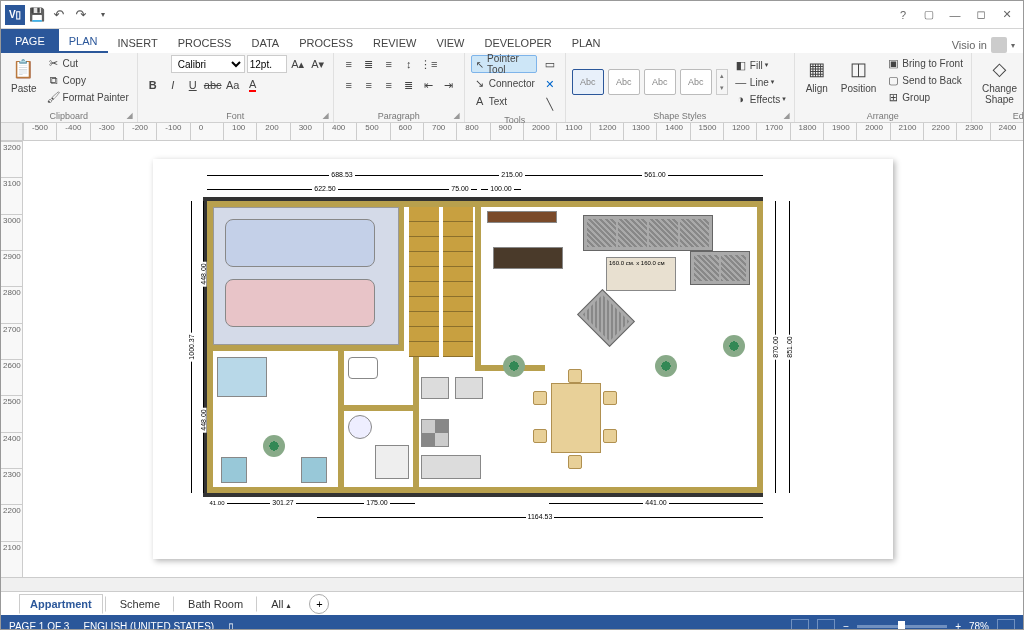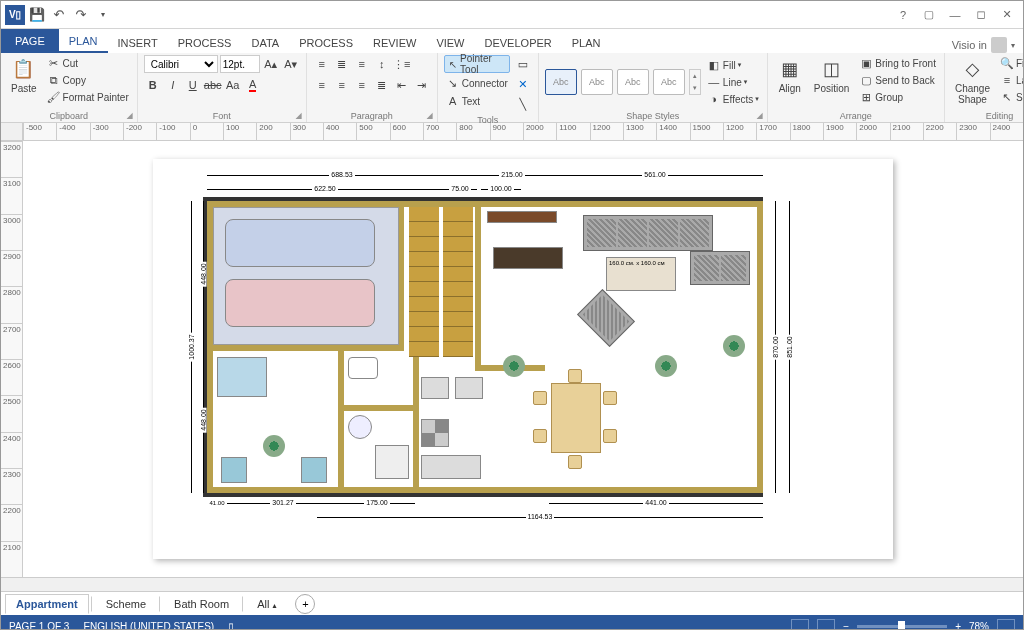--- a/index.html
+++ b/index.html
@@ -40,21 +40,21 @@
 .pointer-active { background: #cde6f7; border: 1px solid #7eb4ea; border-radius: 2px; padding: 0 4px; height: 18px; display: flex; align-items: center; gap: 3px; }
 .stylebox { width: 32px; height: 26px; border: 1px solid #bbb; background: #fff; display: flex; align-items: center; justify-content: center; font-size: 9px; color: #888; border-radius: 2px; }
 .stylebox.sel { border: 1px solid #2b579a; background: #e8f0fa; }
 .gal-arrows { display: flex; flex-direction: column; border: 1px solid #ccc; width: 12px; height: 26px; }
 .gal-arrows span { flex:1; display:flex; align-items:center; justify-content:center; font-size:7px; color:#777; }
 
 
 .ruler-h-wrap { display:flex; }
 .corner { width: 22px; height: 18px; background:#f0f0f0; border-right:1px solid #ccc; border-bottom:1px solid #ccc; }
 .ruler-h { height: 18px; background:#f8f8f8; border-bottom:1px solid #ccc; display:flex; flex:1; font-size:8px; color:#666; overflow:hidden; }
-.ruler-h span { width: 52px; border-left:1px solid #ccc; padding-left:2px; }
+.ruler-h span { width: 52px; border-left:1px solid #ccc; padding-left:8px; }
 .content-row { display:flex; height: 436px; }
 .ruler-v { width:22px; background:#f8f8f8; border-right:1px solid #ccc; display:flex; flex-direction:column; font-size:8px; color:#666; }
 .ruler-v span { height:52px; border-top:1px solid #ccc; padding:1px 0 0 2px; }
 
 
 .canvas { flex:1; background:#fff; position:relative; display:flex; align-items:center; justify-content:center; }
 .page { width: 740px; height: 400px; background:#fff; box-shadow: 2px 2px 6px rgba(0,0,0,0.3); position:relative; }
 
 
 .plan { position:absolute; left:50px; top:26px; width:620px; height:330px; }
@@ -76,21 +76,21 @@
 .plant::after { content:''; display:block; width:100%; height:100%; background:radial-gradient(#385 30%, transparent 30%); }
 .dim-line { position:absolute; font-size:7px; color:#000; text-align:center; }
 .dim-line::before,.dim-line::after { content:''; position:absolute; background:#000; }
 .dim-h::before { left:0; top:50%; width:100%; height:1px; }
 .dim-h .dlabel { background:#fff; padding:0 2px; position:relative; }
 .dim-v::before { left:50%; top:0; width:1px; height:100%; }
 .dim-v .dlabel { background:#fff; position:absolute; top:50%; left:50%; transform:translate(-50%,-50%) rotate(-90deg); padding:0 2px; white-space:nowrap; }
 
 
 .scroll-h { height:14px; background:#f0f0f0; border-top:1px solid #ccc; }
-.sheet-tabs { height:24px; border-top:1px solid #ccc; display:flex; align-items:center; font-size:11px; padding-left:4px; gap:2px; }
+.sheet-tabs { height:24px; border-top:1px solid #ccc; display:flex; align-items:center; font-size:11px; padding-left:18px; gap:2px; }
 .sheet-tab { padding: 3px 10px; border:1px solid transparent; color:#333; }
 .sheet-tab.active { border:1px solid #ccc; border-bottom-color:#fff; background:#fff; color:#2b579a; font-weight:600; }
 .sheet-tab.sep { border-left:1px solid #ccc; height:16px; padding:0; }
 .addsheet { width:20px; height:20px; border:1px solid #aaa; border-radius:50%; display:flex; align-items:center; justify-content:center; margin-left:6px; }
 
 
 .statusbar { height:22px; background:#2b579a; color:#fff; display:flex; align-items:center; font-size:10px; padding:0 8px; gap:14px; }
 .statusbar .right { margin-left:auto; display:flex; align-items:center; gap:8px; }
 .zoom-slider { width:90px; height:3px; background:#7090c0; position:relative; }
 .zoom-slider .thumb { width:7px; height:11px; background:#fff; position:absolute; left:45%; top:-4px; }
@@ -155,21 +155,21 @@
             <span class="mi">🖌</span>
             <span>Format Painter</span>
           </div>
       </div>
     </div>
     <div class="group-label"><span>Clipboard</span><span class="dlaunch">◢</span></div>
   </div>
 
   <div class="group">
     <div class="grpbody col" style="gap:3px;">
-      <div style="display:flex;gap:2px;">
+      <div style="display:flex;gap:2px;margin-left:27px;">
         <select class="combo"><option>Calibri</option></select>
         <input class="spin" value="12pt." style="">
         <div class="tbtn">A▴</div>
         <div class="tbtn">A▾</div>
       </div>
       <div style="display:flex;gap:2px;">
         <div class="tbtn">
             <b>B</b>
           </div>
         <div class="tbtn">

